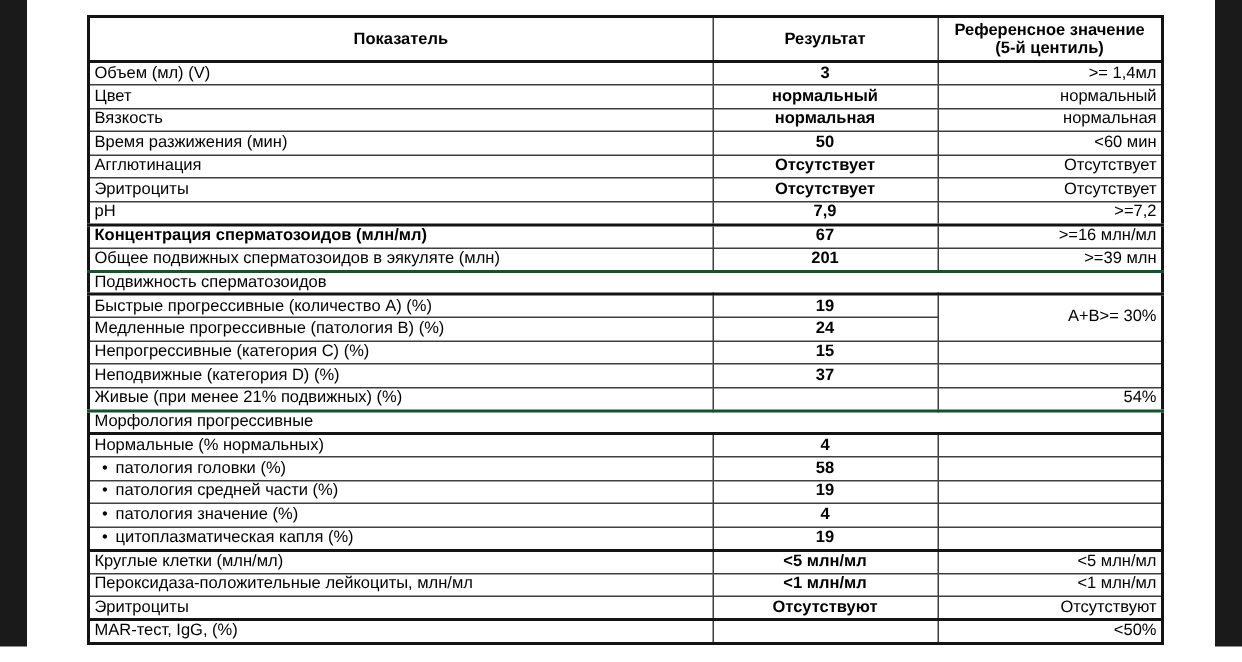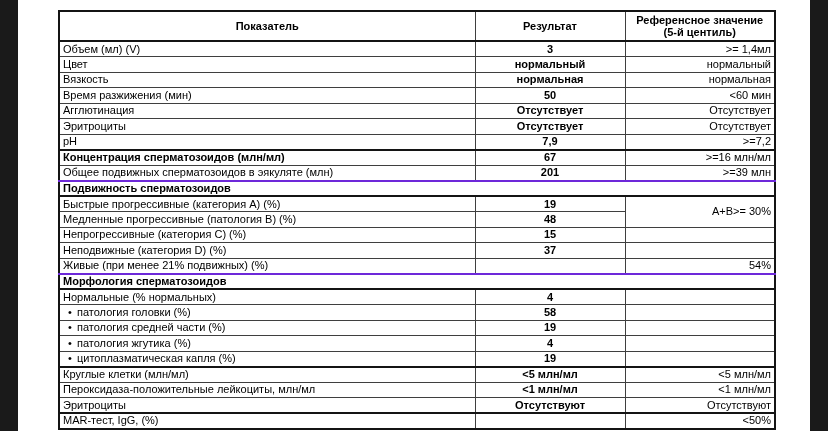--- a/index.html
+++ b/index.html
@@ -23,21 +23,21 @@
   thead th{
     font-weight:bold;text-align:center;vertical-align:middle;
     border-bottom:2px solid #141414;height:28px;white-space:pre-line;line-height:12px;
   }
   tbody tr{height:15.5px;}
   td.c1{text-align:left;}
   td.c2{text-align:center;font-weight:bold;}
   td.c3{text-align:right;vertical-align:middle;}
   td.b{font-weight:bold;}
   td.section{
-    font-weight:bold;border-top:2px solid #6d28d9;border-bottom:2px solid #141414;
+    font-weight:normal;border-top:2px solid #14532d;border-bottom:2px solid #141414;
   }
   tr.thick-top td{border-top:2px solid #141414;margin-top:16px;}
   .dot{display:inline-block;width:14px;text-align:center;}
 </style>
 </head>
 <body>
 
 <div class="frame-bar left"></div>
 <div class="frame-bar right"></div>
 
@@ -99,63 +99,63 @@
         </tr>
         <tr>
           <td class="c1">Общее подвижных сперматозоидов  в эякуляте (млн)</td>
           <td class="c2">201</td>
           <td class="c3">&gt;=39 млн</td>
         </tr>
         <tr>
           <td colspan="3" class="c1 section">Подвижность сперматозоидов</td>
         </tr>
         <tr>
-          <td class="c1">Быстрые прогрессивные (категория A) (%)</td>
+          <td class="c1">Быстрые прогрессивные (количество A) (%)</td>
           <td class="c2">19</td>
           <td class="c3" rowspan="2">A+B&gt;= 30%</td>
         </tr>
         <tr>
           <td class="c1">Медленные прогрессивные (патология B)  (%)</td>
-          <td class="c2">48</td>
+          <td class="c2">24</td>
         </tr>
         <tr>
           <td class="c1">Непрогрессивные (категория C)  (%)</td>
           <td class="c2">15</td>
           <td class="c3"></td>
         </tr>
         <tr>
           <td class="c1">Неподвижные  (категория D)  (%)</td>
           <td class="c2">37</td>
           <td class="c3"></td>
         </tr>
         <tr>
           <td class="c1">Живые (при менее 21% подвижных) (%)</td>
           <td class="c2"></td>
           <td class="c3">54%</td>
         </tr>
         <tr>
-          <td colspan="3" class="c1 section">Морфология сперматозоидов</td>
+          <td colspan="3" class="c1 section">Морфология прогрессивные</td>
         </tr>
         <tr>
           <td class="c1">Нормальные (% нормальных)</td>
           <td class="c2">4</td>
           <td class="c3"></td>
         </tr>
         <tr>
           <td class="c1"><span class="dot">•</span><span>патология головки (%)</span></td>
           <td class="c2">58</td>
           <td class="c3"></td>
         </tr>
         <tr>
           <td class="c1"><span class="dot">•</span><span>патология средней части (%)</span></td>
           <td class="c2">19</td>
           <td class="c3"></td>
         </tr>
         <tr>
-          <td class="c1"><span class="dot">•</span><span>патология жгутика (%)</span></td>
+          <td class="c1"><span class="dot">•</span><span>патология значение (%)</span></td>
           <td class="c2">4</td>
           <td class="c3"></td>
         </tr>
         <tr>
           <td class="c1"><span class="dot">•</span><span>цитоплазматическая капля (%)</span></td>
           <td class="c2">19</td>
           <td class="c3"></td>
         </tr>
         <tr class="thick-top">
           <td class="c1">Круглые клетки (млн/мл)</td>

